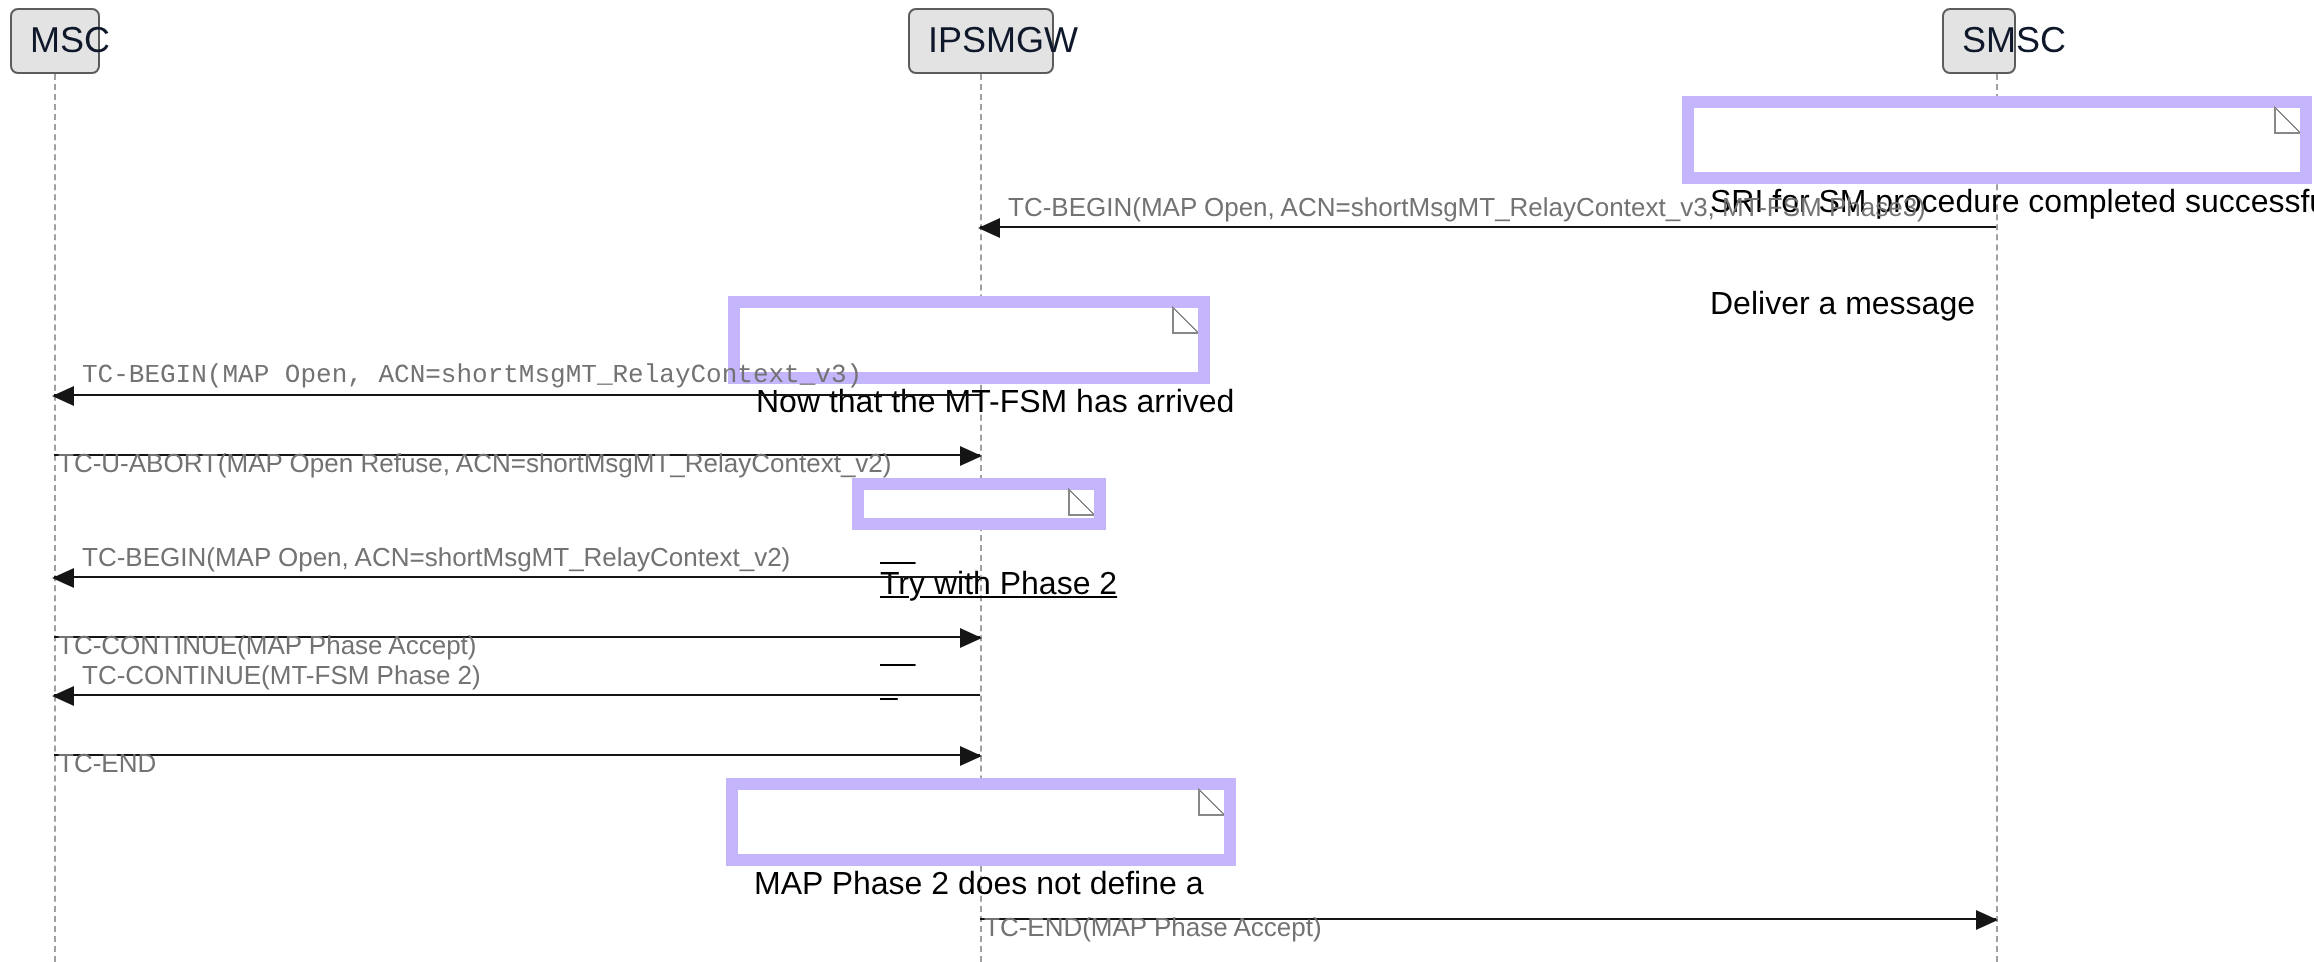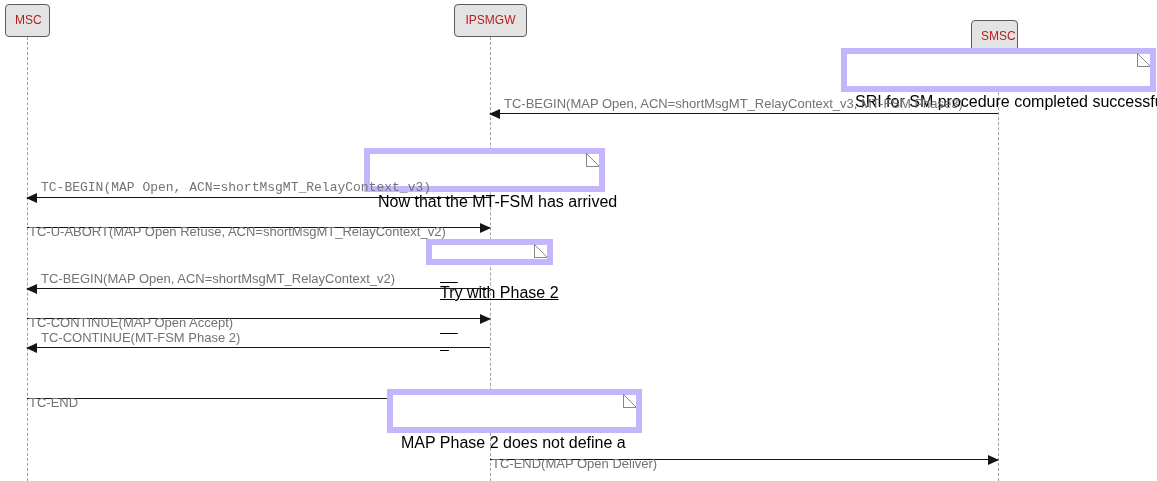--- a/index.html
+++ b/index.html
@@ -21,23 +21,23 @@
 
   
   .participant {
     position: absolute;
     box-sizing: border-box;
     background: #E3E3E3;
     border: 1px solid #5C5C5C;
     border-radius: 4px;
     height: 33px;
     line-height: 31px;
-    text-align: center;
-    font-size: 12px;
-    color: #b91c1c;
+    text-align: right;
+    font-size: 18px;
+    color: #0f172a;
     white-space: nowrap;
     padding: 0 9px;
   }
 
   
   .lifeline {
     position: absolute;
     width: 0;
     border-left: 1px dashed #A0A0A0;
     top: 37px;
@@ -118,24 +118,25 @@
 <body>
 
 <div id="diagram">
 
   <div class="lifeline" style="left:27px;"></div>
   <div class="lifeline" style="left:490px;"></div>
   <div class="lifeline" style="left:998px;"></div>
 
   <div class="participant" style="left:5px; top:4px; width:45px;">MSC</div>
   <div class="participant" style="left:454px; top:4px; width:73px;">IPSMGW</div>
-  <div class="participant" style="left:971px; top:4px; width:47px;margin-top:16px;">SMSC</div>
+  <div class="participant" style="left:971px; top:4px; width:37px;">SMSC</div>
 
   <div class="note" style="left:841px; top:48px; width:315px; height:44px;">
     <div>SRI for SM procedure completed successfully</div>
+    <div>Deliver a message</div>
     <span class="note-fold"></span>
   </div>
 
   <div class="msg" style="left:490px; top:113px; width:508px;">
     <span class="arrowhead left"></span>
     <span class="msg-label to-left">TC-BEGIN(MAP Open, ACN=shortMsgMT_RelayContext_v3, MT-FSM Phase3)</span>
   </div>
 
   <div class="note" style="left:364px; top:130px; width:241px; height:44px;margin-top:18px;">
     <div>Now that the MT-FSM has arrived</div>
@@ -157,37 +158,37 @@
     <span class="note-fold"></span>
   </div>
 
   <div class="msg" style="left:27px; top:288px; width:463px;">
     <span class="arrowhead left"></span>
     <span class="msg-label to-left">TC-BEGIN(MAP Open, ACN=shortMsgMT_RelayContext_v2)</span>
   </div>
 
   <div class="msg" style="left:27px; top:318px; width:463px;">
     <span class="arrowhead right"></span>
-    <span class="msg-label to-right">TC-CONTINUE(MAP Open Accept)</span>
+    <span class="msg-label to-right">TC-CONTINUE(MAP Phase Accept)</span>
   </div>
 
   <div class="msg" style="left:27px; top:347px; width:463px;">
     <span class="arrowhead left"></span>
     <span class="msg-label to-left">TC-CONTINUE(MT-FSM Phase 2)</span>
   </div>
 
-  <div class="msg" style="left:27px; top:398px; width:463px;text-align:center;">
+  <div class="msg" style="left:27px; top:377px; width:463px;text-align:center;">
     <span class="arrowhead right"></span>
     <span class="msg-label to-right">TC-END</span>
   </div>
 
-  <div class="note" style="left:363px; top:389px; width:255px; height:44px;margin-left:24px;">
+  <div class="note" style="left:363px; top:389px; width:255px; height:44px;">
     <div>MAP Phase 2 does not define a</div>
     <div>result for MT FSM, therefore success</div>
     <span class="note-fold"></span>
   </div>
 
   <div class="msg" style="left:490px; top:459px; width:508px;">
     <span class="arrowhead right"></span>
-    <span class="msg-label to-right">TC-END(MAP Open Deliver)</span>
+    <span class="msg-label to-right">TC-END(MAP Phase Accept)</span>
   </div>
 
 </div>
 
 </body></html>

